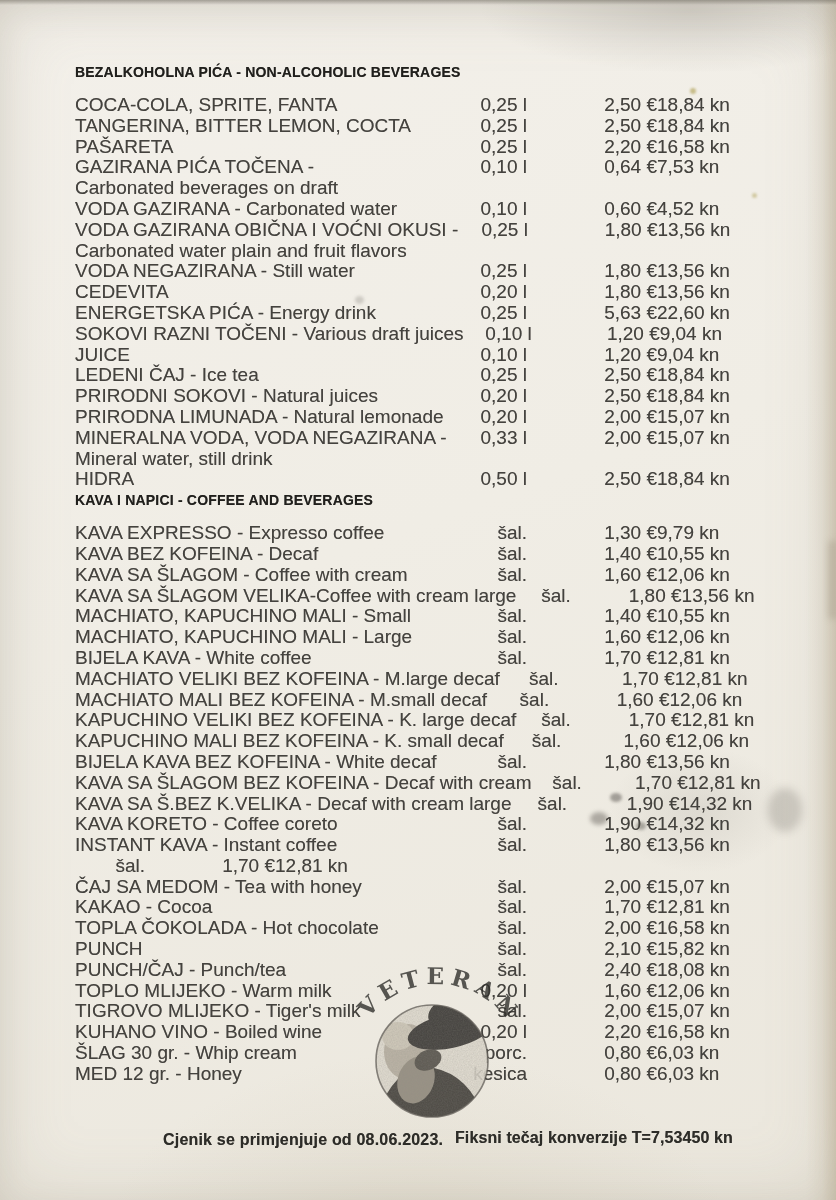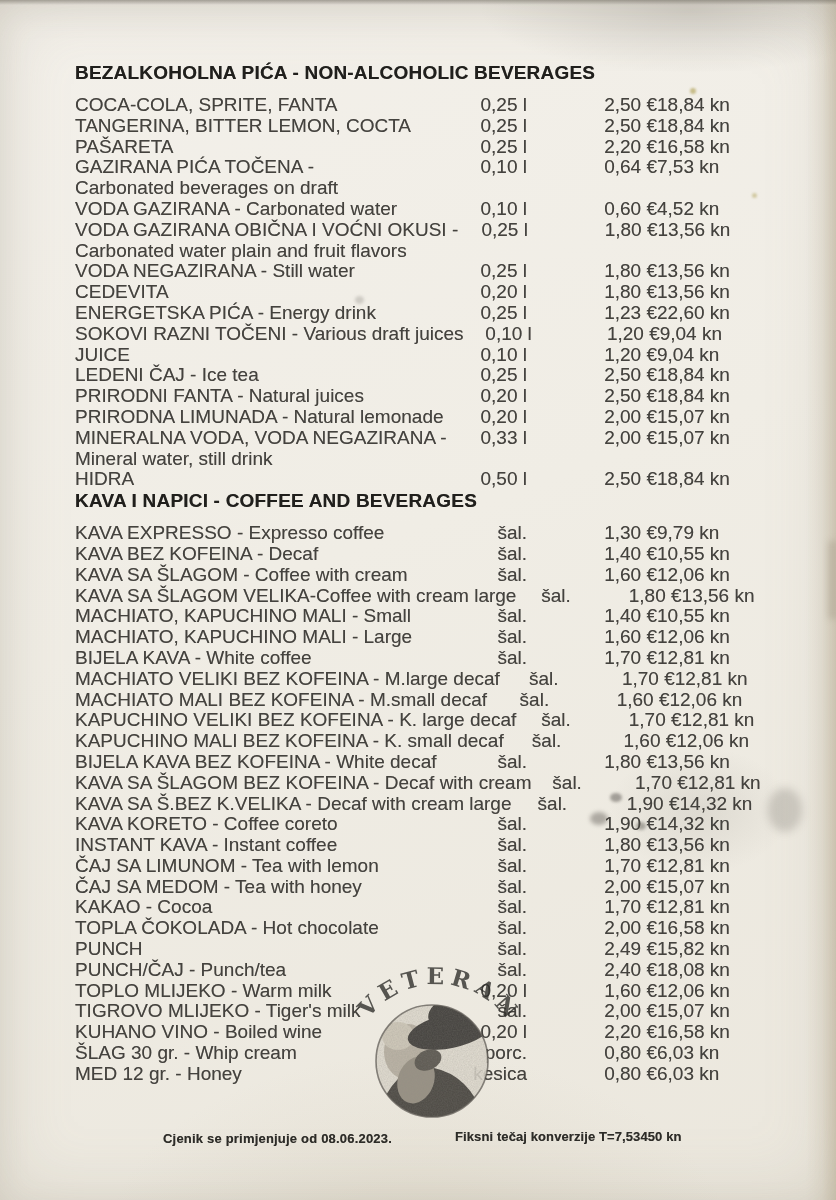--- a/index.html
+++ b/index.html
@@ -15,36 +15,36 @@
       radial-gradient(ellipse 130px 90px at 700px 810px, rgba(120,116,108,.14), transparent 70%),
       radial-gradient(ellipse 420px 260px at 50% 104%, rgba(190,180,155,.22), transparent 75%),
       linear-gradient(to left, rgba(186,170,138,.42) 0px, rgba(186,170,138,.12) 14px, rgba(186,170,138,0) 30px),
       linear-gradient(160deg, #f3f0ea 0%, #f0ede5 45%, #ebe7dd 100%);
     box-shadow: inset 0 0 70px rgba(145,135,115,.22), inset 0 10px 30px rgba(150,142,125,.15);
   }
   .top-edge{position:absolute;top:0;left:0;right:0;height:5px;
     background:linear-gradient(to bottom, rgba(92,87,76,.45), rgba(92,87,76,0));}
   .content{position:absolute;left:75px;top:62px;width:692px;color:#44423e;}
   .sec-header{
-    margin:0;font-size:19px;font-weight:bold;color:#201f1c;
+    margin:0;font-size:14px;font-weight:bold;color:#201f1c;
     letter-spacing:.2px;line-height:21px;margin-bottom:12px;
     text-shadow:0 0 .5px rgba(32,31,28,.6);
   }
   .sec2{}
   .row{display:flex;height:20.8px;line-height:20.8px;font-size:19px;
     text-shadow:0 0 .6px rgba(68,66,62,.45);}
   .c{display:block;}
   .c.name{flex:1;white-space:nowrap;text-align:left;}
   .c.qty{width:70px;text-align:right;}
   .c.eur{width:86px;text-align:right;padding-left:44px;}
   .c.kn{width:110px;}
   .logo{position:absolute;left:350px;top:948px;width:168px;height:176px;
     opacity:.88;filter:blur(.3px);}
   .footer{position:absolute;top:1128px;left:0;width:836px;height:24px;
-    font-size:13px;font-weight:bold;color:#2d2c28;
+    font-size:16px;font-weight:bold;color:#2d2c28;
     text-shadow:0 0 .5px rgba(45,44,40,.55);}
   .footer .left{position:absolute;left:163px;top:3px;letter-spacing:.2px;}
   .footer .right{position:absolute;left:455px;top:1px;letter-spacing:.1px;}
   .stain{position:absolute;border-radius:50%;pointer-events:none;}
   .stain.s1{left:610px;top:793px;width:12px;height:9px;background:rgba(70,67,61,.45);filter:blur(1.5px);}
   .stain.s2{left:590px;top:812px;width:18px;height:13px;background:rgba(70,67,61,.38);filter:blur(2px);}
   .stain.s3{left:636px;top:822px;width:10px;height:8px;background:rgba(70,67,61,.40);filter:blur(1.5px);}
   .stain.s4{left:768px;top:788px;width:34px;height:44px;background:rgba(105,100,92,.25);filter:blur(4px);}
   .stain.s5{left:690px;top:88px;width:6px;height:6px;background:rgba(165,148,60,.55);filter:blur(.8px);}
   .stain.s6{left:752px;top:193px;width:5px;height:5px;background:rgba(165,148,60,.40);filter:blur(.8px);}
@@ -117,21 +117,21 @@
           </div>
           <div class="row">
             <span class="c name">CEDEVITA</span>
             <span class="c qty">0,20 l</span>
             <span class="c eur">1,80 €</span>
             <span class="c kn">13,56 kn</span>
           </div>
           <div class="row">
             <span class="c name">ENERGETSKA PIĆA - Energy drink</span>
             <span class="c qty">0,25 l</span>
-            <span class="c eur">1,23 €</span>
+            <span class="c eur">5,63 €</span>
             <span class="c kn">22,60 kn</span>
           </div>
           <div class="row">
             <span class="c name">SOKOVI RAZNI TOČENI - Various draft juices</span>
             <span class="c qty">0,10 l</span>
             <span class="c eur">1,20 €</span>
             <span class="c kn">9,04 kn</span>
           </div>
           <div class="row">
             <span class="c name">JUICE</span>
@@ -139,21 +139,21 @@
             <span class="c eur">1,20 €</span>
             <span class="c kn">9,04 kn</span>
           </div>
           <div class="row">
             <span class="c name">LEDENI ČAJ - Ice tea</span>
             <span class="c qty">0,25 l</span>
             <span class="c eur">2,50 €</span>
             <span class="c kn">18,84 kn</span>
           </div>
           <div class="row">
-            <span class="c name">PRIRODNI FANTA - Natural juices</span>
+            <span class="c name">PRIRODNI SOKOVI - Natural juices</span>
             <span class="c qty">0,20 l</span>
             <span class="c eur">2,50 €</span>
             <span class="c kn">18,84 kn</span>
           </div>
           <div class="row">
             <span class="c name">PRIRODNA LIMUNADA - Natural lemonade</span>
             <span class="c qty">0,20 l</span>
             <span class="c eur">2,00 €</span>
             <span class="c kn">15,07 kn</span>
           </div>
@@ -271,21 +271,20 @@
             <span class="c eur">1,90 €</span>
             <span class="c kn">14,32 kn</span>
           </div>
           <div class="row">
             <span class="c name">INSTANT KAVA - Instant coffee</span>
             <span class="c qty">šal.</span>
             <span class="c eur">1,80 €</span>
             <span class="c kn">13,56 kn</span>
           </div>
           <div class="row">
-            <span class="c name">ČAJ SA LIMUNOM - Tea with lemon</span>
             <span class="c qty">šal.</span>
             <span class="c eur">1,70 €</span>
             <span class="c kn">12,81 kn</span>
           </div>
           <div class="row">
             <span class="c name">ČAJ SA MEDOM - Tea with honey</span>
             <span class="c qty">šal.</span>
             <span class="c eur">2,00 €</span>
             <span class="c kn">15,07 kn</span>
           </div>
@@ -297,21 +296,21 @@
           </div>
           <div class="row">
             <span class="c name">TOPLA ČOKOLADA - Hot chocolate</span>
             <span class="c qty">šal.</span>
             <span class="c eur">2,00 €</span>
             <span class="c kn">16,58 kn</span>
           </div>
           <div class="row">
             <span class="c name">PUNCH</span>
             <span class="c qty">šal.</span>
-            <span class="c eur">2,49 €</span>
+            <span class="c eur">2,10 €</span>
             <span class="c kn">15,82 kn</span>
           </div>
           <div class="row">
             <span class="c name">PUNCH/ČAJ - Punch/tea</span>
             <span class="c qty">šal.</span>
             <span class="c eur">2,40 €</span>
             <span class="c kn">18,08 kn</span>
           </div>
           <div class="row">
             <span class="c name">TOPLO MLIJEKO - Warm milk</span>

